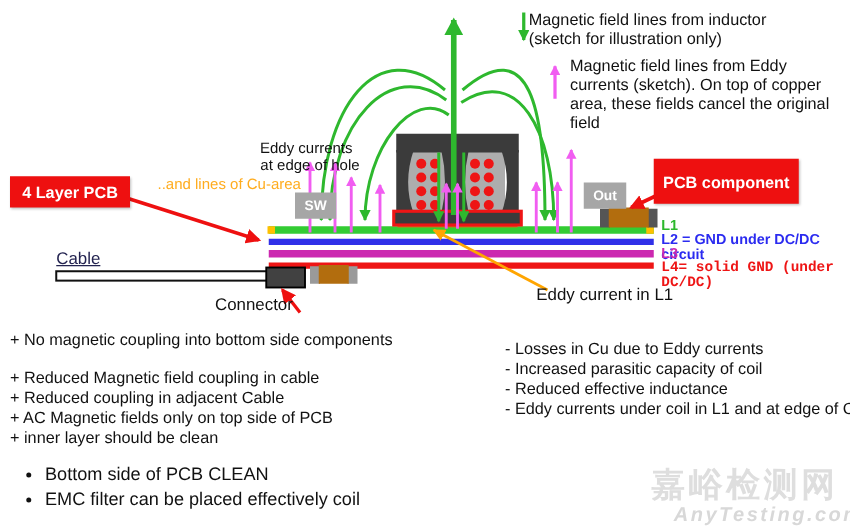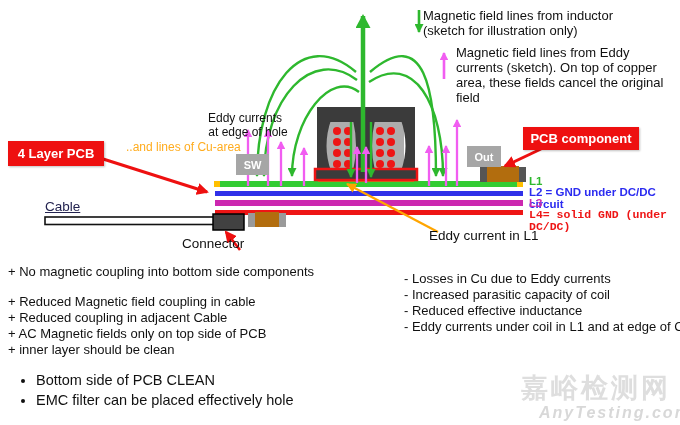--- a/index.html
+++ b/index.html
@@ -143,44 +143,44 @@
   </svg>
 
   <div class="abs legendtxt" style="left:423px;top:8px;width:228px;">Magnetic field lines from inductor (sketch for illustration only)</div>
   <div class="abs legendtxt" style="left:456px;top:45px;width:220px;">Magnetic field lines from Eddy currents (sketch). On top of copper area, these fields cancel the original field</div>
 
   <div class="abs lbl" style="left:200px;top:111px;width:90px;text-align:center;">Eddy currents</div>
   <div class="abs lbl" style="left:200px;top:125px;width:96px;text-align:center;">at edge of hole</div>
   <div class="abs lbl orange" style="left:126px;top:140px;width:150px;">..and lines of Cu-area</div>
 
   <div class="abs redbox" style="left:8px;top:141px;width:96px;height:25px;">4 Layer PCB</div>
-  <div class="abs redbox" style="left:523px;top:127px;width:116px;height:23px;">PCB component</div>
+  <div class="abs redbox" style="left:523px;top:127px;width:116px;height:36px;">PCB component</div>
 
   <div class="abs graybox" style="left:236px;top:154px;width:33px;height:21px;">SW</div>
   <div class="abs graybox" style="left:467px;top:146px;width:34px;height:21px;">Out</div>
 
   <div class="abs cable-lbl" style="left:45px;top:199px;">Cable</div>
-  <div class="abs lbl" style="left:182px;top:237px;font-size:13.5px;">Connector</div>
+  <div class="abs lbl" style="left:172px;top:237px;font-size:13.5px;">Connector</div>
   <div class="abs lbl" style="left:429px;top:229px;font-size:13.5px;">Eddy current in L1</div>
 
   <div class="abs llabel" style="left:529px;top:176px;color:#2db82d;">L1</div>
   <div class="abs llabel" style="left:529px;top:187px;color:#2b2bf0;">L2 = GND under DC/DC circuit</div>
   <div class="abs llabel" style="left:529px;top:198px;color:#cc28b0;">L3</div>
   <div class="abs llabel" style="left:529px;top:209px;color:#ee1515;font-family:Liberation Mono, monospace;">L4= solid GND (under DC/DC)</div>
 
   <div class="abs notes" style="left:8px;top:264px;width:392px;">
     <div>+ No magnetic coupling into bottom side components</div>
     <div style="height:14px;"></div>
     <div>+ Reduced Magnetic field coupling in cable</div>
     <div>+ Reduced coupling in adjacent Cable</div>
     <div>+ AC Magnetic fields only on top side of PCB</div>
     <div>+ inner layer should be clean</div>
     <ul class="bullets">
       <li>Bottom side of PCB CLEAN</li>
-      <li>EMC filter can be placed effectively hole</li>
+      <li>EMC filter can be placed effectively coil</li>
     </ul>
   </div>
 
   <div class="abs notes" style="left:404px;top:271px;width:260px;">
     <div class="dash">- Losses in Cu due to Eddy currents</div>
     <div class="dash">- Increased parasitic capacity of coil</div>
     <div class="dash">- Reduced effective inductance</div>
     <div class="dash">- Eddy currents under coil in L1 and at edge of Cu-area</div>
   </div>
 

